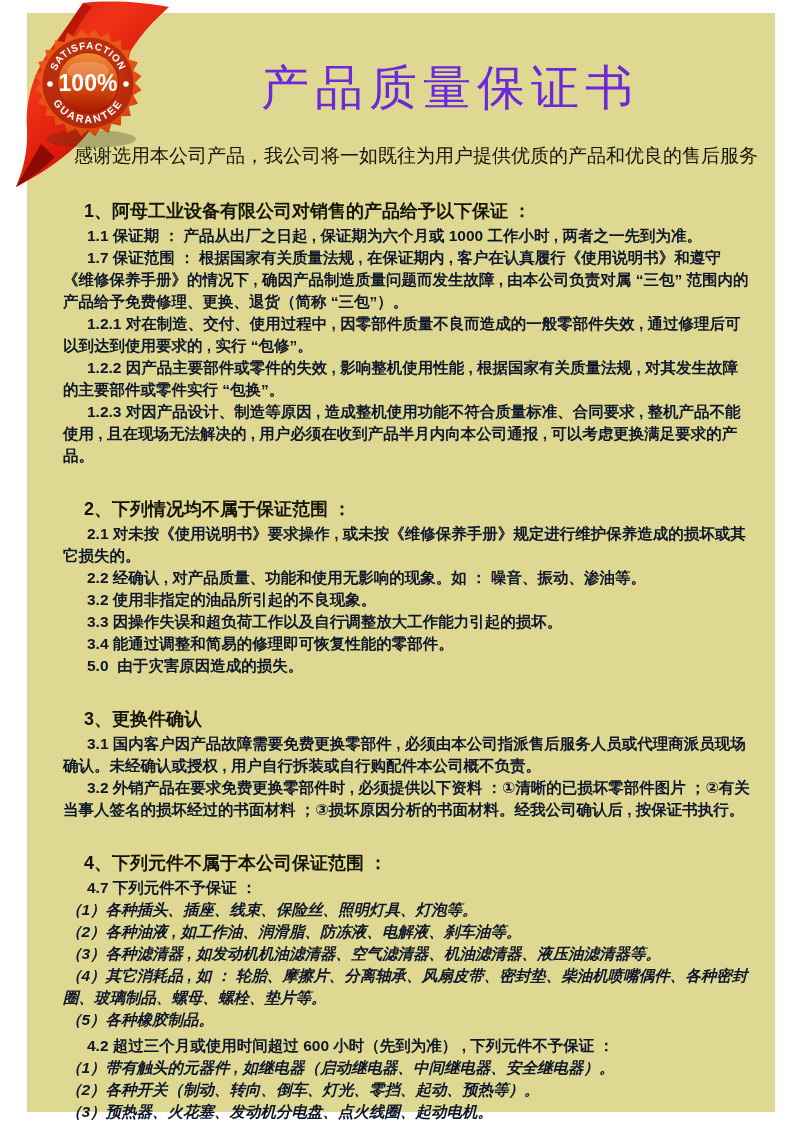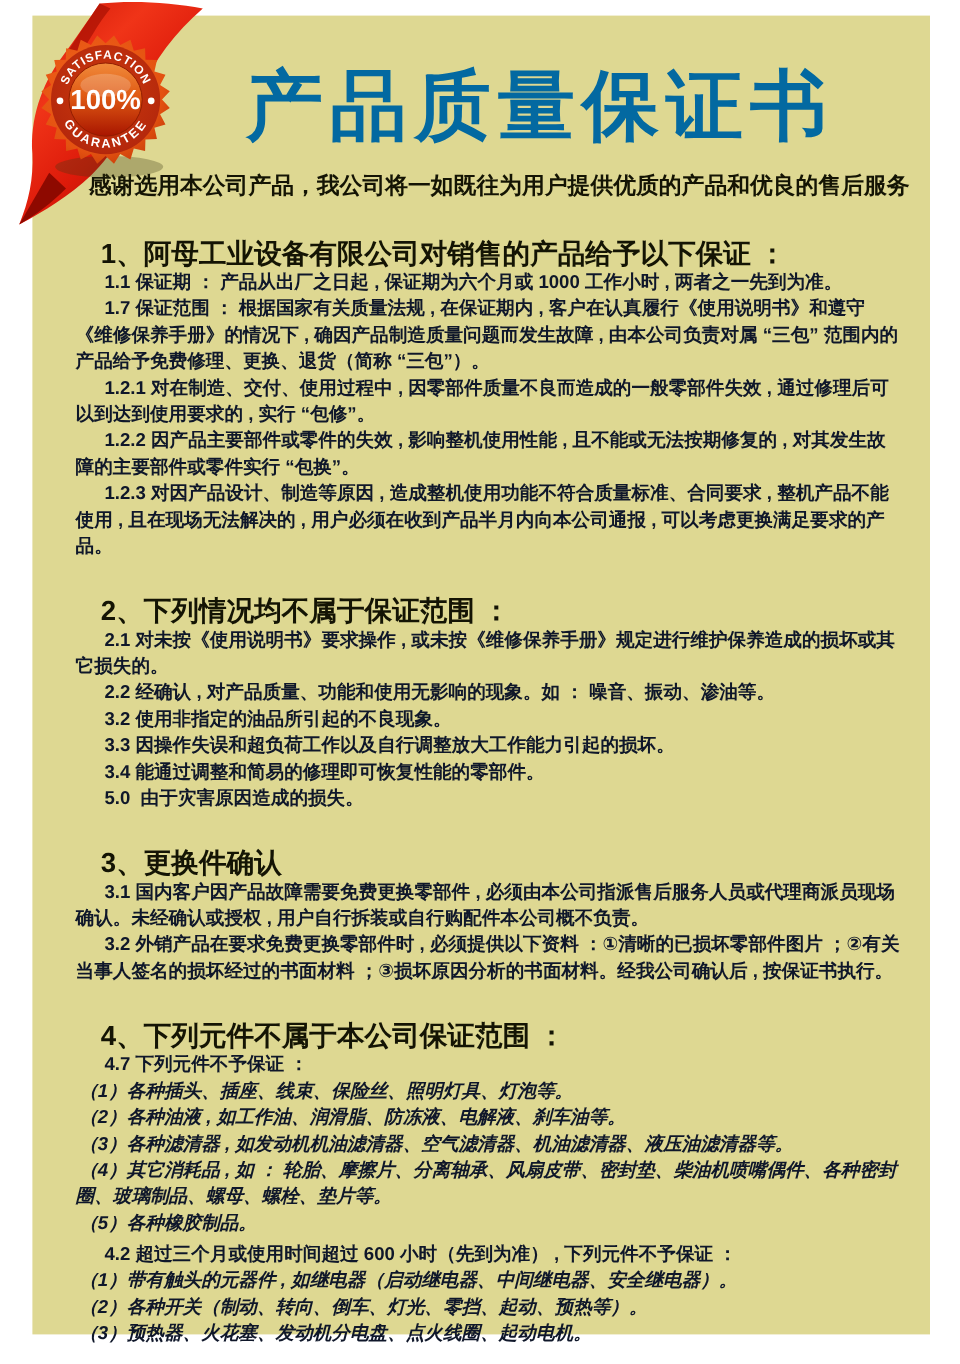--- a/index.html
+++ b/index.html
@@ -8,29 +8,29 @@
     font-family:"Liberation Sans","DejaVu Sans",sans-serif;
     overflow:hidden;
   }
   .doc-card{
     position:absolute;left:27px;top:13px;width:748px;height:1099px;
     background:#ded892;color:#141404;
   }
   .content{padding:0 25px 0 36px;}
   .page-title{
     margin:42px 0 0 0;padding-left:98px;text-align:center;
-    font-size:64px;line-height:66px;font-weight:700;letter-spacing:6px;
-    color:#0369a1;white-space:nowrap;
+    font-size:48px;line-height:66px;font-weight:400;letter-spacing:6px;
+    color:#6d28d9;white-space:nowrap;
   }
   .page-subtitle{
     margin:22px 0 0 0;padding-left:30px;text-align:center;
-    font-size:19px;line-height:26px;font-weight:700;color:#141404;
+    font-size:19px;line-height:26px;font-weight:400;color:#141404;
   }
   h2.section-heading{
-    font-size:23px;line-height:28px;font-weight:700;
+    font-size:18px;line-height:28px;font-weight:700;
     margin:28px 0 0 21px;color:#141404;
   }
   p.clause{
     font-size:15.5px;line-height:22px;font-weight:600;margin:0;
     white-space:pre-wrap;word-break:break-all;color:#0f172a;
   }
   p.indent{text-indent:24px;}
   p.flush{text-indent:3px;font-style:italic;}
   p.gap-before{margin-top:4px;}
   .seal-wrap{position:absolute;left:5px;top:0;width:200px;height:200px;pointer-events:none;}
@@ -40,21 +40,21 @@
 
 <div class="doc-card">
   <div class="page-title">产品质量保证书</div>
   <div class="page-subtitle">感谢选用本公司产品，我公司将一如既往为用户提供优质的产品和优良的售后服务</div>
 
   <div class="content">
     <h2 class="section-heading">1、阿母工业设备有限公司对销售的产品给予以下保证 ：</h2>
     <p class="clause indent">1.1 保证期 ： 产品从出厂之日起 , 保证期为六个月或 1000 工作小时 , 两者之一先到为准。</p>
     <p class="clause indent">1.7 保证范围 ： 根据国家有关质量法规 , 在保证期内 , 客户在认真履行《使用说明书》和遵守《维修保养手册》的情况下 , 确因产品制造质量问题而发生故障 , 由本公司负责对属 “三包” 范围内的产品给予免费修理、更换、退货（简称 “三包”）。</p>
     <p class="clause indent">1.2.1 对在制造、交付、使用过程中 , 因零部件质量不良而造成的一般零部件失效 , 通过修理后可以到达到使用要求的 , 实行 “包修”。</p>
-    <p class="clause indent">1.2.2 因产品主要部件或零件的失效 , 影响整机使用性能 , 且不能或无法按期修复的 , 对其发生故障的主要部件或零件实行 “包换”。</p>
+    <p class="clause indent">1.2.2 因产品主要部件或零件的失效 , 影响整机使用性能 , 根据国家有关质量法规 , 对其发生故障的主要部件或零件实行 “包换”。</p>
     <p class="clause indent">1.2.3 对因产品设计、制造等原因 , 造成整机使用功能不符合质量标准、合同要求 , 整机产品不能使用 , 且在现场无法解决的 , 用户必须在收到产品半月内向本公司通报 , 可以考虑更换满足要求的产品。</p>
 
     <h2 class="section-heading">2、下列情况均不属于保证范围 ：</h2>
     <p class="clause indent">2.1 对未按《使用说明书》要求操作 , 或未按《维修保养手册》规定进行维护保养造成的损坏或其它损失的。</p>
     <p class="clause indent">2.2 经确认 , 对产品质量、功能和使用无影响的现象。如 ： 噪音、振动、渗油等。</p>
     <p class="clause indent">3.2 使用非指定的油品所引起的不良现象。</p>
     <p class="clause indent">3.3 因操作失误和超负荷工作以及自行调整放大工作能力引起的损坏。</p>
     <p class="clause indent">3.4 能通过调整和简易的修理即可恢复性能的零部件。</p>
     <p class="clause indent">5.0  由于灾害原因造成的损失。</p>
 

